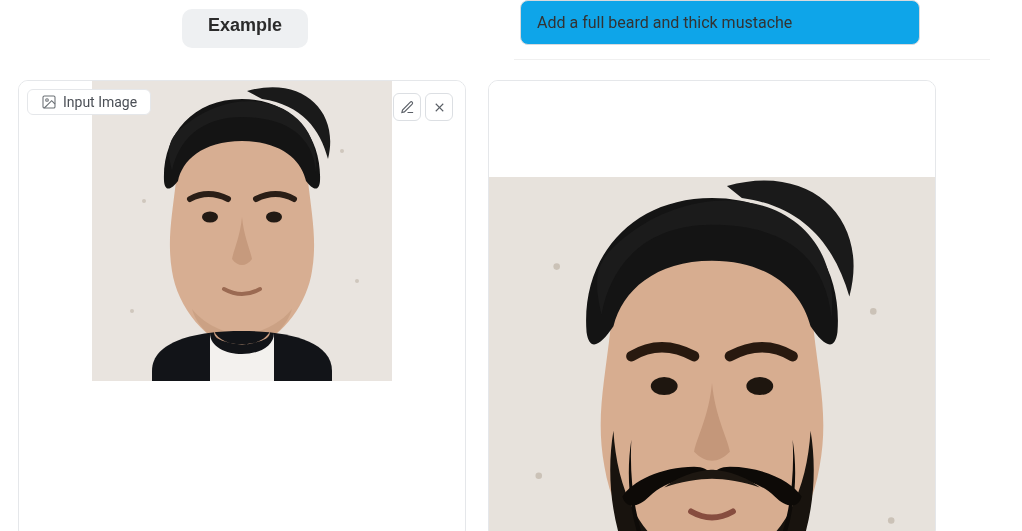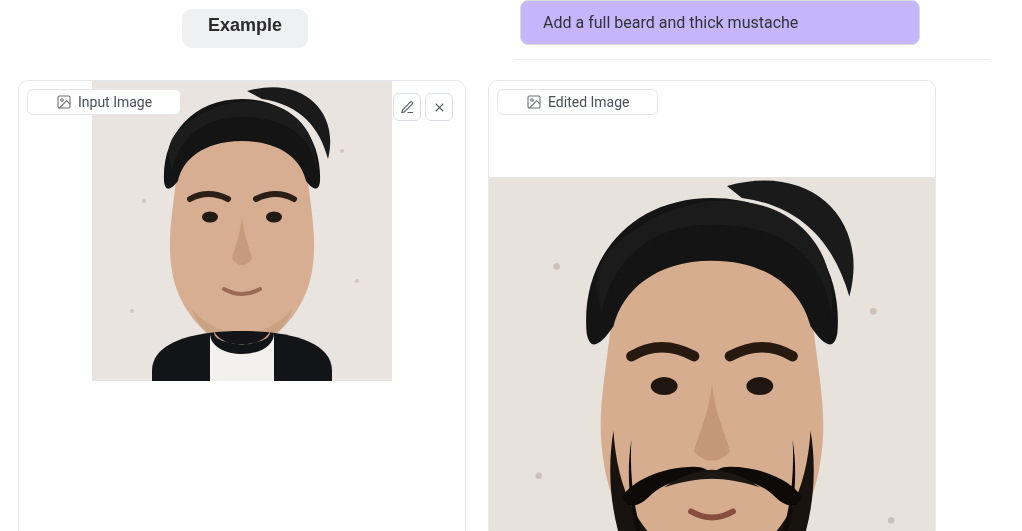--- a/index.html
+++ b/index.html
@@ -30,24 +30,24 @@
       margin-top: -4px;
     }
     .prompt-wrap {
       margin-left: auto;
       width: 400px;
       margin-right: 84px;
     }
     .prompt-box {
       border: 1px solid #d7dade;
       border-radius: 8px;
-      padding: 12px 22px;
+      padding: 12px 16px;
       font-size: 16px;
       color: #333;
-      background: #c4b5fd;
+      background: #0ea5e9;
       margin-bottom: 14px;
     }
     .divider-under {
       border-top: 1px solid #f0f0f0;
       margin-left: -6px;
       margin-right: -70px;
     }
     .panels {
       display: flex;
       gap: 22px;
@@ -71,21 +71,21 @@
     .badge {
       position: absolute;
       top: 8px;
       left: 8px;
       display: inline-flex;
       align-items: center;
       gap: 6px;
       background: #fff;
       border: 1px solid #e5e7ea;
       border-radius: 6px;
-      padding: 4px 28px;
+      padding: 4px 13px;
       font-size: 14px;
       color: #4b4f56;
       z-index: 5;
     }
     .img-icon {
       width: 16px;
       height: 16px;
       stroke: #6b7075;
       fill: none;
       stroke-width: 1.6;
@@ -208,28 +208,20 @@
         <path d="M132 208 Q150 218 168 208" stroke="#9b6a52" stroke-width="4" fill="none" stroke-linecap="round"></path>
         <path d="M100 228 C106 250 130 266 150 268 C170 266 194 250 200 228 C186 246 160 254 150 254 C140 254 114 246 100 228 Z" fill="#c19879" opacity="0.55"></path>
         <path d="M60 300 L60 290 C60 260 104 250 150 250 C196 250 240 260 240 290 L240 300 Z" fill="#121418"></path>
         <path d="M118 252 C118 280 182 280 182 252 L182 300 L118 300 Z" fill="#f3f1ee"></path>
         <path d="M122 250 C130 268 170 268 178 250 C178 256 176 260 150 264 C124 260 122 256 122 250 Z" fill="#c69a7d"></path>
       </svg>
     </div>
   </div>
 
   <div class="panel panel-right">
-    <div class="badge">
-      <svg class="img-icon" viewBox="0 0 24 24">
-        <rect x="3" y="3" width="18" height="18" rx="2"></rect>
-        <circle cx="9" cy="9" r="2"></circle>
-        <path d="M21 15l-5-5L5 21"></path>
-      </svg>
-      <span>Edited Image</span>
-    </div>
 
     <div class="right-img-slot">
       <svg class="face-svg" width="448" height="448" viewBox="0 0 300 300" preserveAspectRatio="xMidYMin slice">
         <rect x="0" y="0" width="300" height="300" fill="#e7e2dc"></rect>
         <circle cx="46" cy="60" r="2.2" fill="#cbc2b7"></circle>
         <circle cx="258" cy="90" r="2.2" fill="#cbc2b7"></circle>
         <circle cx="34" cy="200" r="2.2" fill="#cbc2b7"></circle>
         <circle cx="270" cy="230" r="2.2" fill="#cbc2b7"></circle>
         <path d="M150 40
                  C108 40 86 62 82 102

